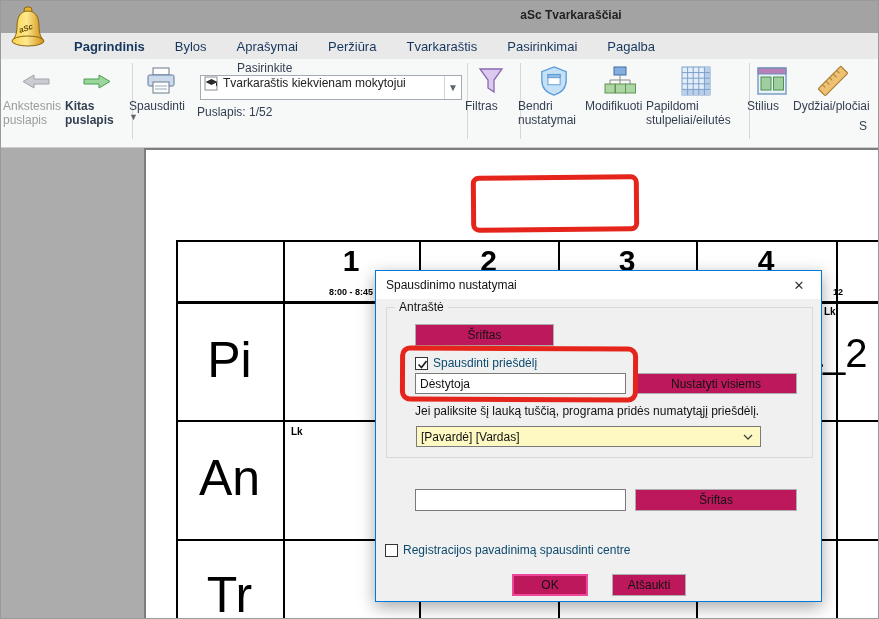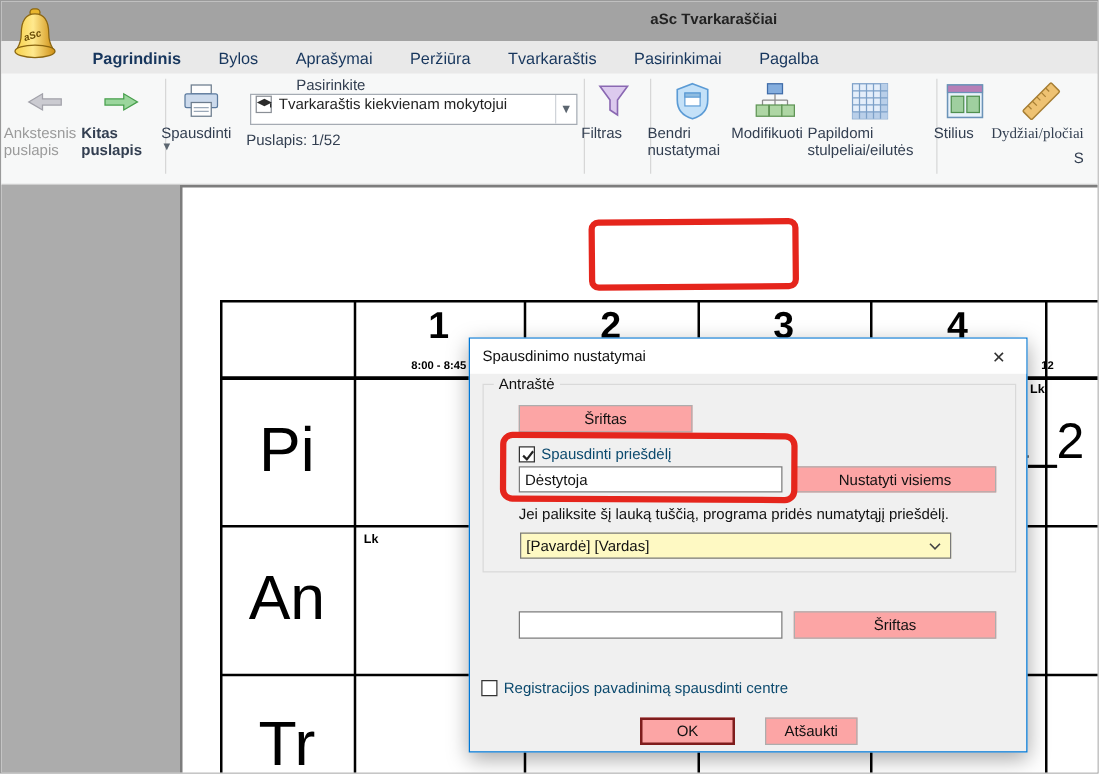--- a/index.html
+++ b/index.html
@@ -37,22 +37,22 @@
   .dayrow{position:absolute;left:175px;width:107px;text-align:center;font-size:50px;color:#000;z-index:1;}
   .lk{position:absolute;font-size:10px;font-weight:bold;color:#000;z-index:1;}
   .annot{position:absolute;border:5px solid #e5251c;border-radius:8px;z-index:5;}
   
   .dialog{position:absolute;left:374px;top:269px;width:447px;height:332px;background:#f0f0f0;border:1px solid #0078d7;box-shadow:0 5px 16px rgba(0,0,0,.35);z-index:10;font-size:12px;color:#111;}
   .dlg-titlebar{position:absolute;left:0;top:0;width:100%;height:28px;background:#fff;}
   .dlg-title{position:absolute;left:10px;top:7px;font-size:12px;color:#111;}
   .dlg-close{position:absolute;right:0;top:0;width:44px;height:28px;display:flex;align-items:center;justify-content:center;font-size:13px;color:#333;}
   .groupbox{position:absolute;border:1px solid #d9d9d9;}
   .grouplabel{position:absolute;top:-8px;left:8px;background:#f0f0f0;padding:0 4px;font-size:12px;color:#111;white-space:nowrap;}
-  .wbtn{position:absolute;background:#fca5a5;border:1px solid #adadad;display:flex;align-items:center;justify-content:center;font-size:12px;color:#111;}
-  .wbtn.default{border:2px solid #7f1d1d;}
+  .wbtn{position:absolute;background:#be185d;border:1px solid #adadad;display:flex;align-items:center;justify-content:center;font-size:12px;color:#111;}
+  .wbtn.default{border:2px solid #ec4899;}
   .winput{position:absolute;background:#fff;border:1px solid #7a7a7a;font-size:12px;color:#111;padding:0 4px;font-family:"Liberation Sans",sans-serif;}
   .wcombo{position:absolute;background:#fef9c3;border:1px solid #7a7a7a;display:flex;align-items:center;padding-left:4px;font-size:12px;color:#111;}
   .wcombo svg{margin-left:auto;margin-right:7px;}
   .cb{position:absolute;width:13px;height:13px;background:#fff;border:1px solid #333;}
   .cb svg{position:absolute;left:0;top:0;}
   .cb-label{position:absolute;font-size:12px;color:#0c4a6e;white-space:nowrap;}
   .hint{position:absolute;font-size:12px;color:#111;white-space:nowrap;}
 </style>
 </head>
 <body>
@@ -207,21 +207,21 @@
         <svg width="30" height="28" viewBox="0 0 30 28">
           <rect x="1" y="1" width="28" height="26" fill="#e8f2fa" stroke="#6b93b8" stroke-width="1.3"></rect>
           <rect x="1" y="1" width="28" height="6" fill="#b77fb7" stroke="#6b93b8" stroke-width="1"></rect>
           <rect x="4" y="10" width="10" height="13" fill="#9fcf9f" stroke="#4f8f4f" stroke-width="1"></rect>
           <rect x="16.5" y="10" width="10" height="13" fill="#9fcf9f" stroke="#4f8f4f" stroke-width="1"></rect>
         </svg>
       </div>
       <div class="lbl">Stilius</div>
     </div>
 
-    <div class="rbtn" style="left:792px;top:4px;width:80px;font-family:Liberation Serif, serif;">
+    <div class="rbtn" style="left:792px;top:4px;width:80px;">
       <div class="icon-slot">
         <svg width="34" height="34" viewBox="0 0 34 34">
           <g transform="rotate(-45 17 17)">
             <rect x="1" y="12" width="32" height="10" rx="1" fill="#eec272" stroke="#a87f34" stroke-width="1.2"></rect>
             <line x1="7" y1="12" x2="7" y2="16" stroke="#a87f34" stroke-width="1"></line>
             <line x1="12" y1="12" x2="12" y2="17" stroke="#a87f34" stroke-width="1"></line>
             <line x1="17" y1="12" x2="17" y2="16" stroke="#a87f34" stroke-width="1"></line>
             <line x1="22" y1="12" x2="22" y2="17" stroke="#a87f34" stroke-width="1"></line>
             <line x1="27" y1="12" x2="27" y2="16" stroke="#a87f34" stroke-width="1"></line>
           </g>

